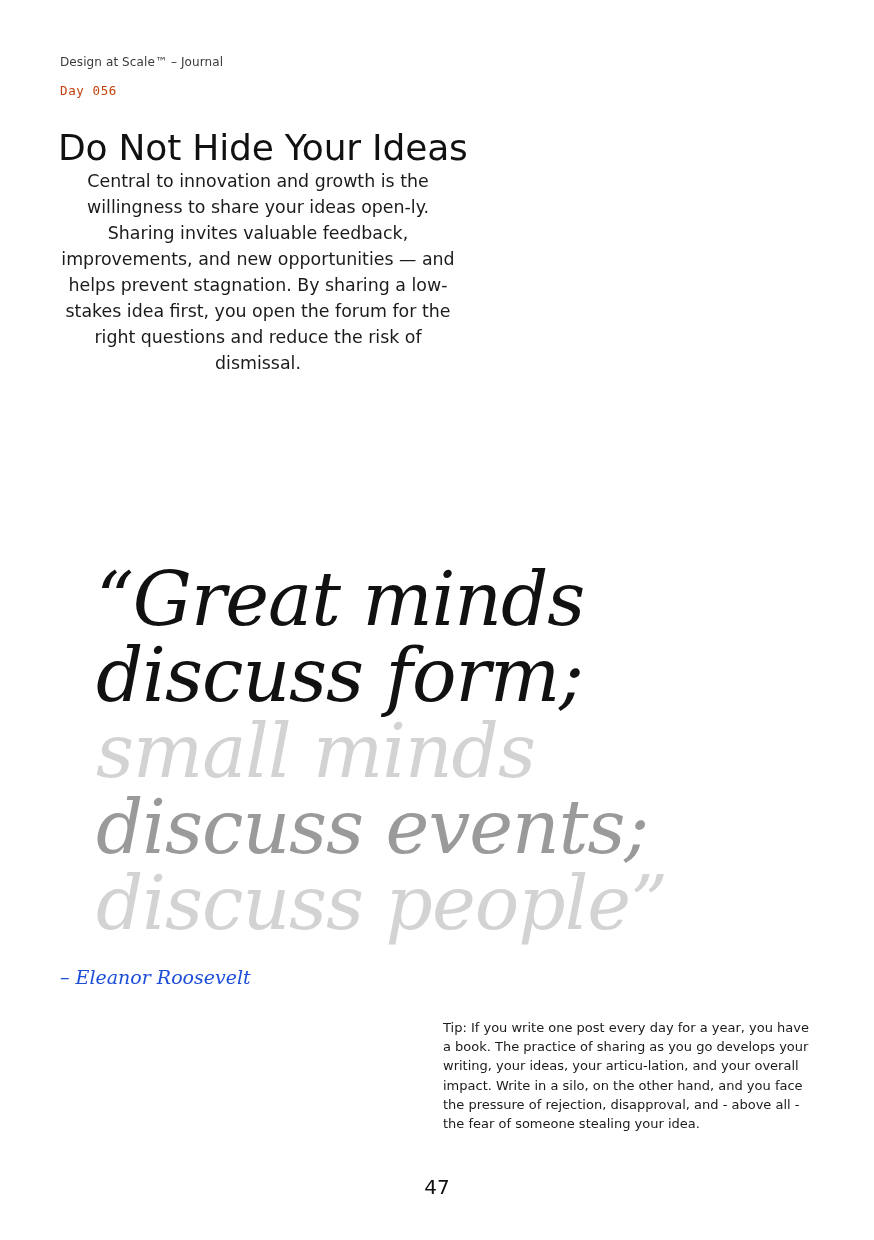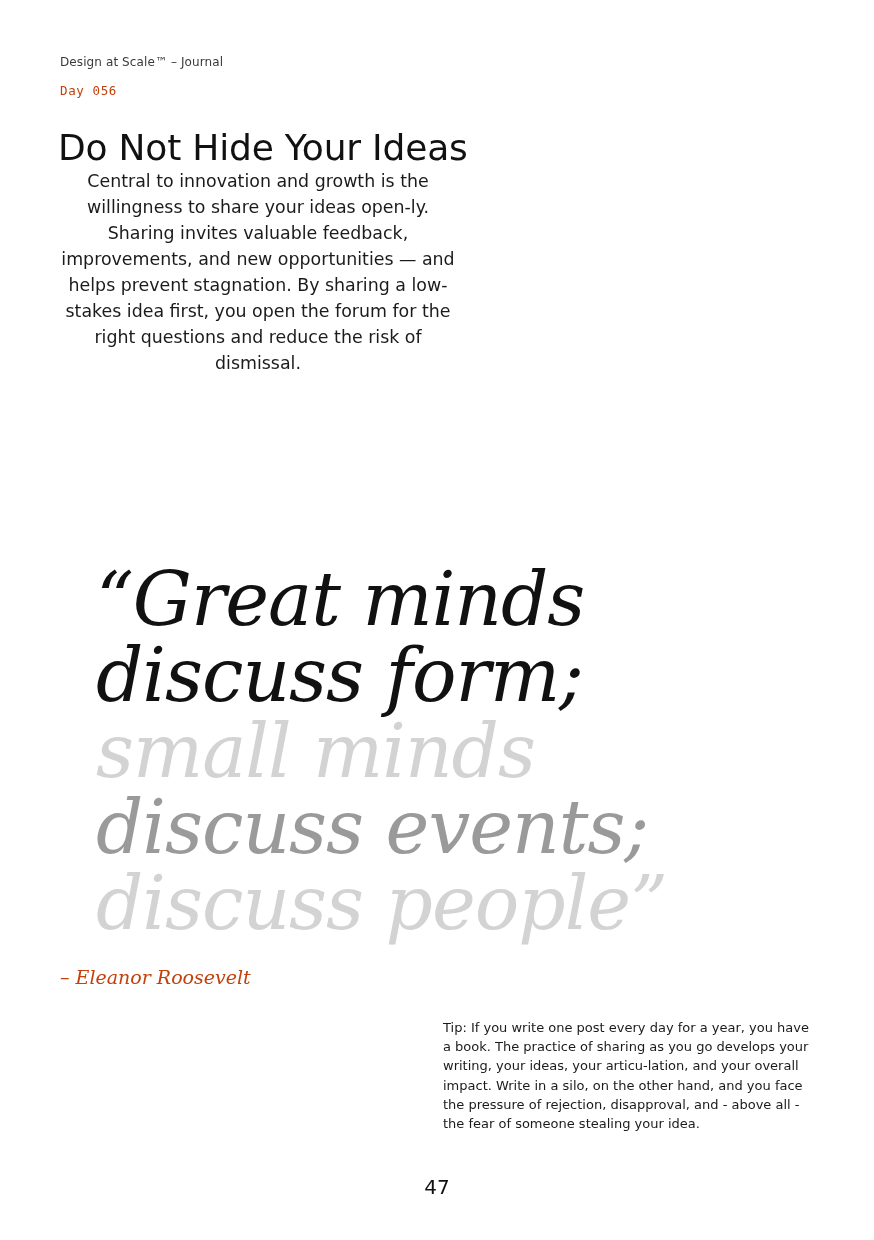--- a/index.html
+++ b/index.html
@@ -87,21 +87,21 @@
   .q2 { color: #9a9a9a; }
   .q3 { color: #d3d3d3; }
 
   .attribution {
     position: absolute;
     left: 60px;
     top: 966px;
     font-family: "DejaVu Serif", serif;
     font-style: italic;
     font-size: 19px;
-    color: #c2410c;
+    color: #1d4ed8;
   }
 
   
   .tip {
     position: absolute;
     left: 443px;
     top: 1018px;
     width: 375px;
     font-family: "DejaVu Sans", sans-serif;
     font-size: 13px;

